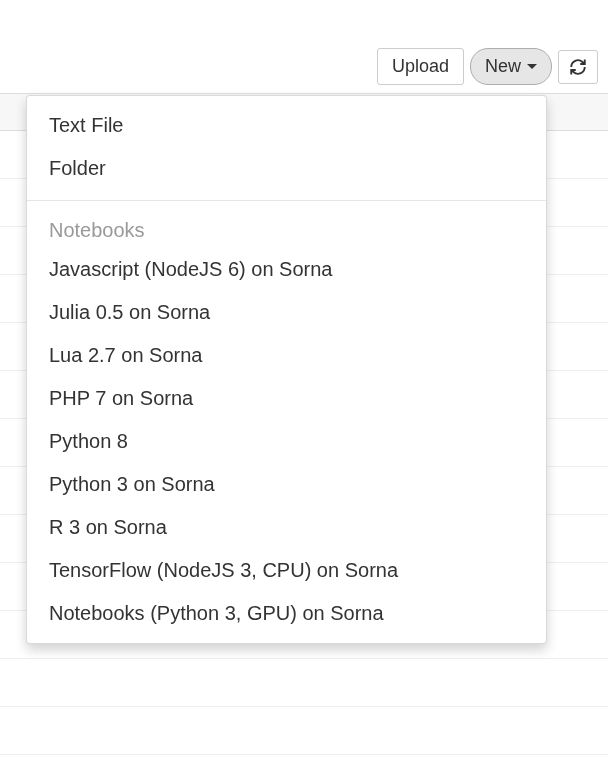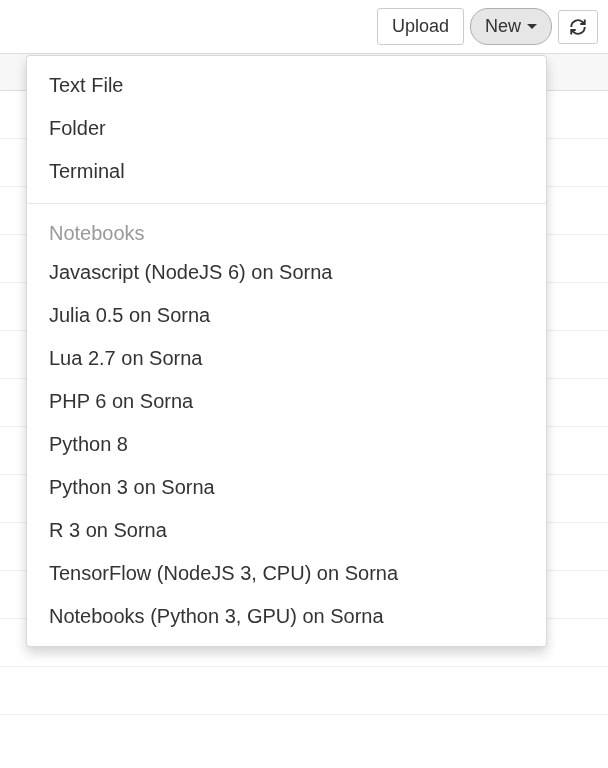--- a/index.html
+++ b/index.html
@@ -26,20 +26,21 @@
       border: 1px solid #ccc;
       border-radius: 3px;
       background: #fff;
       padding: 7px 14px;
       font-size: 18px;
       color: #333;
       cursor: pointer;
       display: inline-flex;
       align-items: center;
       gap: 6px;
+      margin-top: 40px;
     }
     .btn.active {
       background: #e6e6e6;
       border-color: #adadad;
       border-radius: 18px;
     }
     .btn-icon {
       padding: 7px 10px;
     }
     .caret {
@@ -135,26 +136,25 @@
   <div class="row"></div>
   <div class="row"></div>
   <div class="row"></div>
   <div class="row"></div>
   <div class="row"></div>
   <div class="row"></div>
 
   <div class="dropdown">
     <div class="dropdown-item">Text File</div>
     <div class="dropdown-item">Folder</div>
-    <div class="dropdown-item">Terminal</div>
     <div class="dropdown-divider"></div>
     <div class="dropdown-header">Notebooks</div>
     <div class="dropdown-item">Javascript (NodeJS 6) on Sorna</div>
     <div class="dropdown-item">Julia 0.5 on Sorna</div>
     <div class="dropdown-item">Lua 2.7 on Sorna</div>
-    <div class="dropdown-item">PHP 6 on Sorna</div>
+    <div class="dropdown-item">PHP 7 on Sorna</div>
     <div class="dropdown-item">Python 8</div>
     <div class="dropdown-item">Python 3 on Sorna</div>
     <div class="dropdown-item">R 3 on Sorna</div>
     <div class="dropdown-item">TensorFlow (NodeJS 3, CPU) on Sorna</div>
     <div class="dropdown-item">Notebooks (Python 3, GPU) on Sorna</div>
   </div>
 </div>
 
 </body></html>

